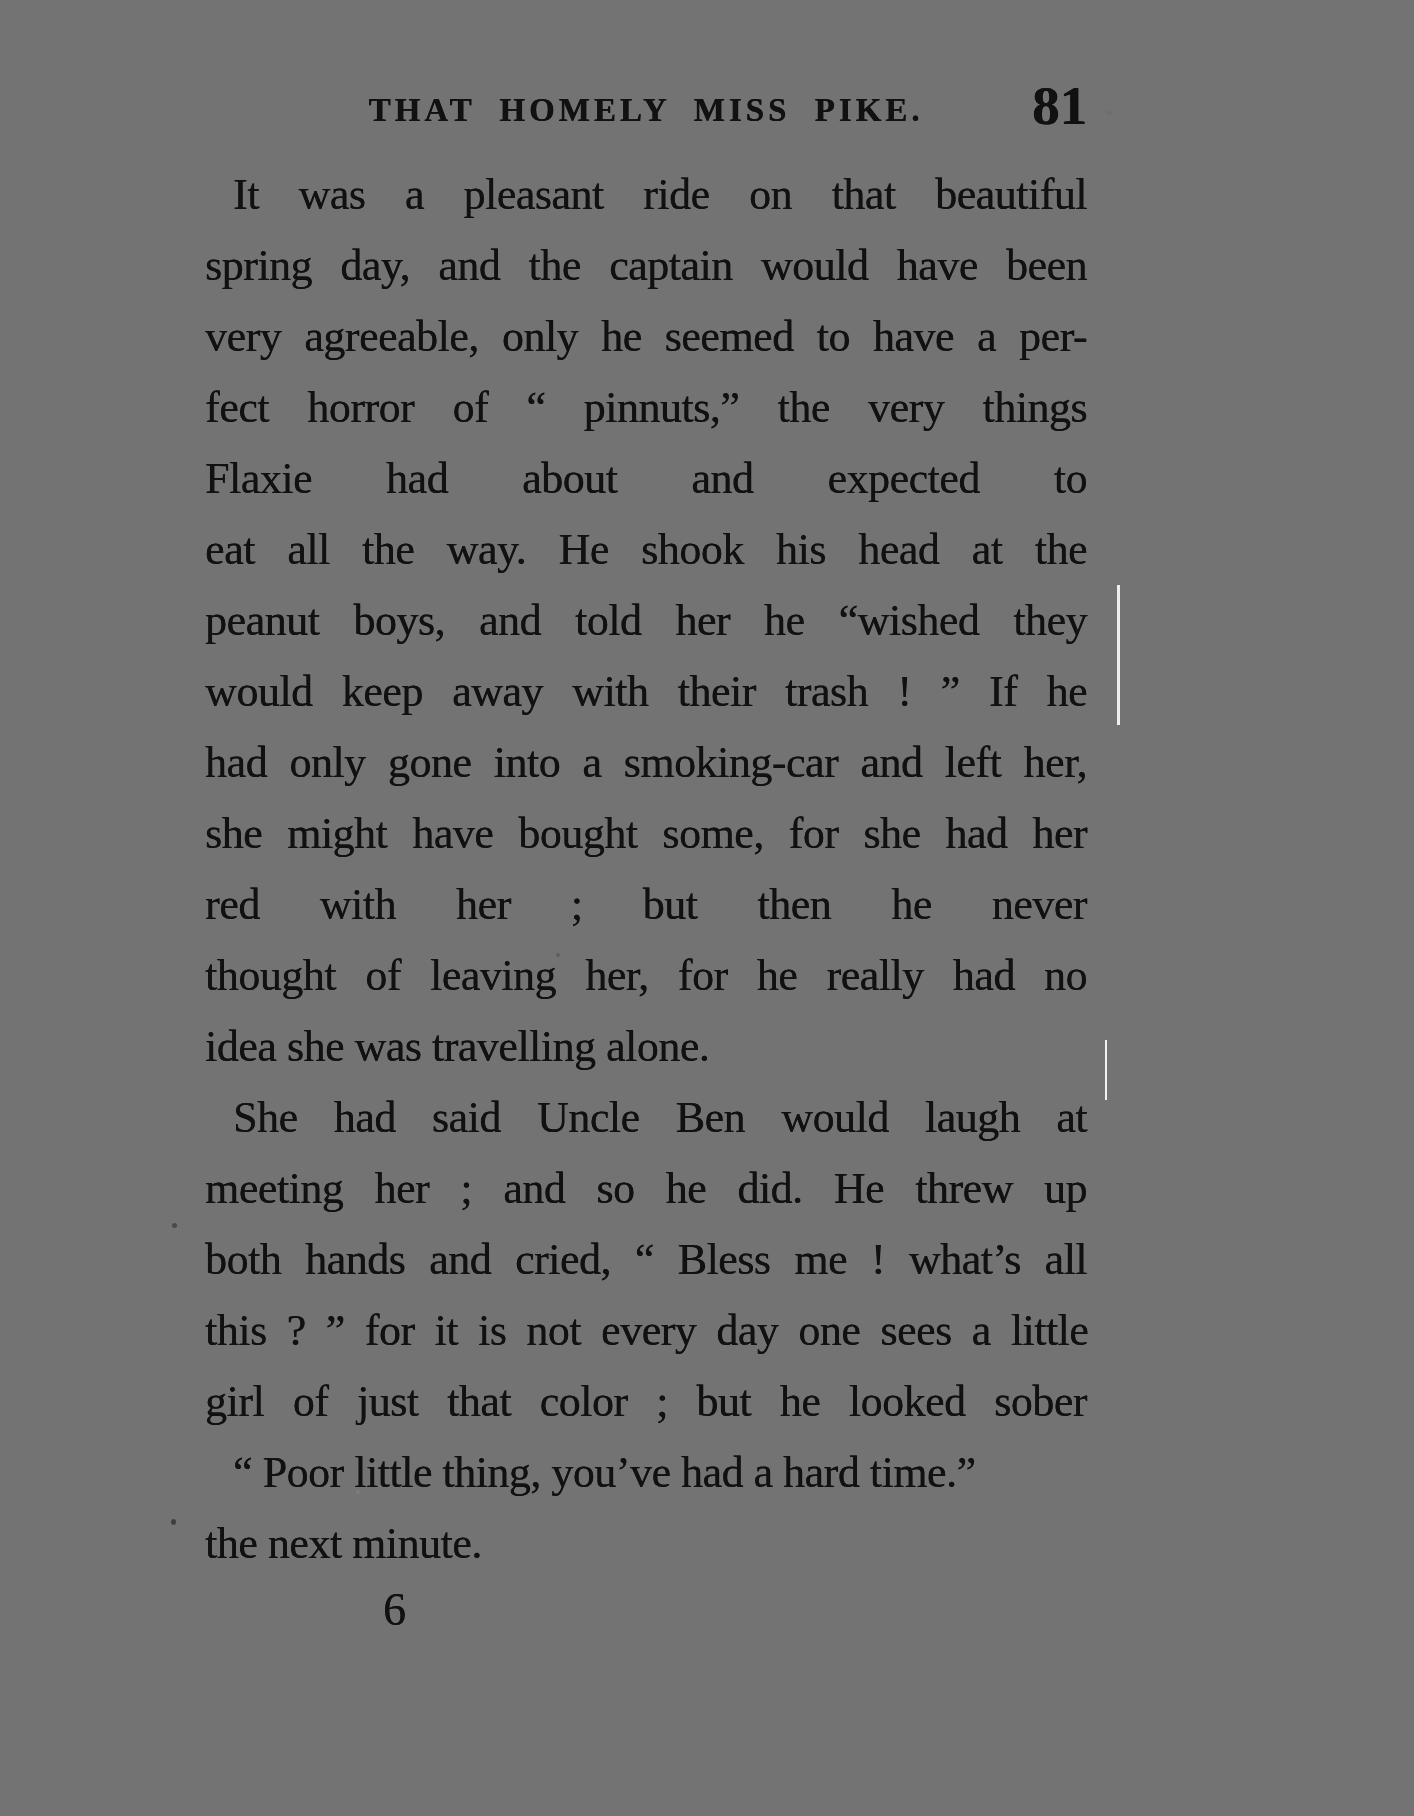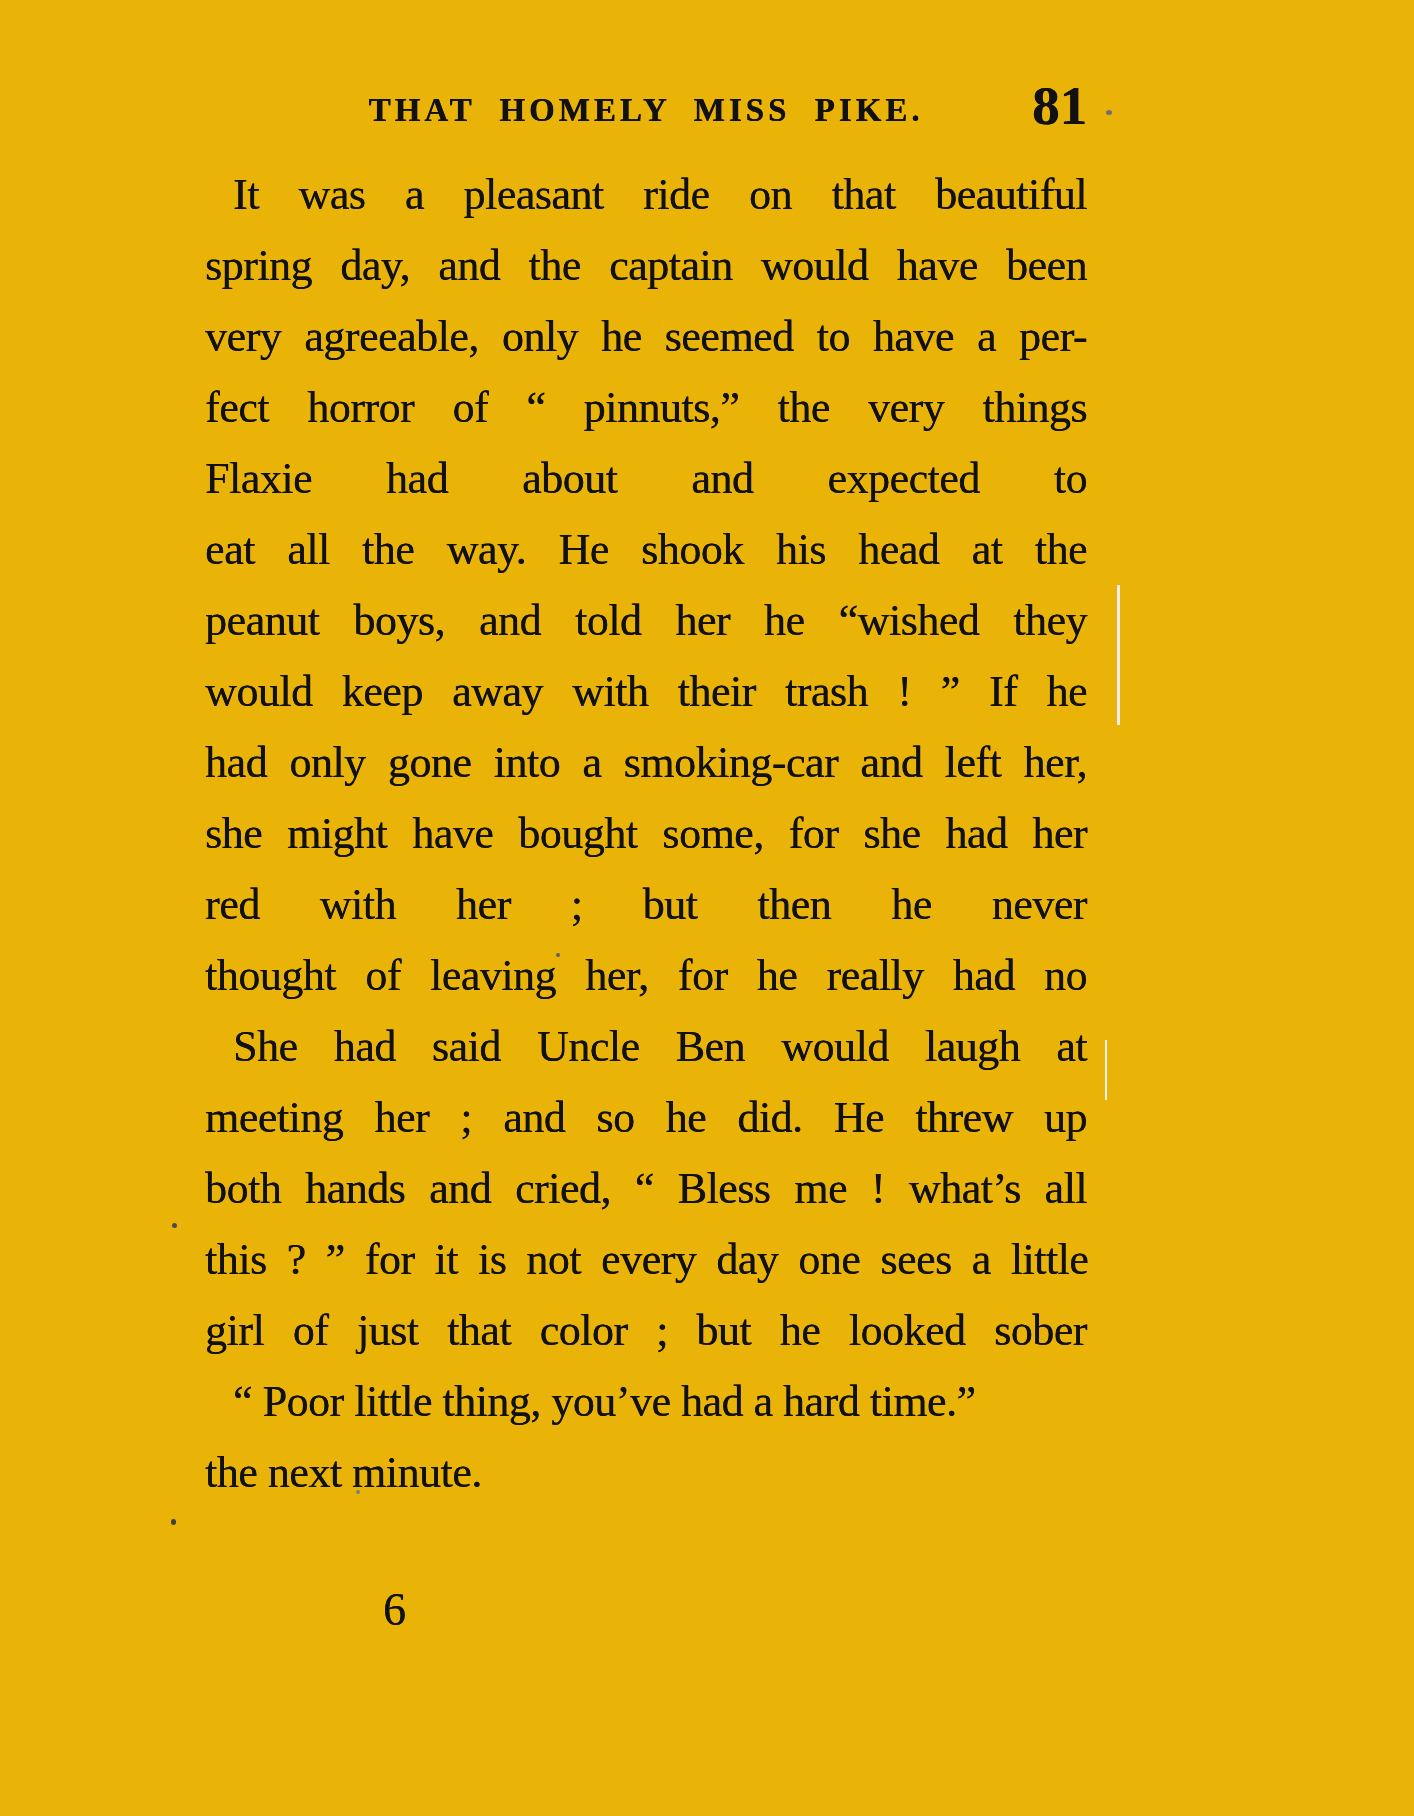--- a/index.html
+++ b/index.html
@@ -4,21 +4,21 @@
 <style>
   html, body {
     margin: 0;
     padding: 0;
     background: #ffffff;
   }
   .page {
     position: relative;
     width: 1414px;
     height: 1816px;
-    background: #eab308;
+    background: #737373;
     overflow: hidden;
     font-family: "Liberation Serif", "DejaVu Serif", serif;
     color: #111111;
   }
   
   .running-head {
     position: absolute;
     left: 205px;
     top: 88px;
     width: 882px;
@@ -224,20 +224,21 @@
         <span>thought</span>
         <span>of</span>
         <span>leaving</span>
         <span>her,</span>
         <span>for</span>
         <span>he</span>
         <span>really</span>
         <span>had</span>
         <span>no</span>
       </div>
+      <div class="line">idea she was travelling alone.</div>
       <div class="line just indent">
         <span>She</span>
         <span>had</span>
         <span>said</span>
         <span>Uncle</span>
         <span>Ben</span>
         <span>would</span>
         <span>laugh</span>
         <span>at</span>
       </div>

